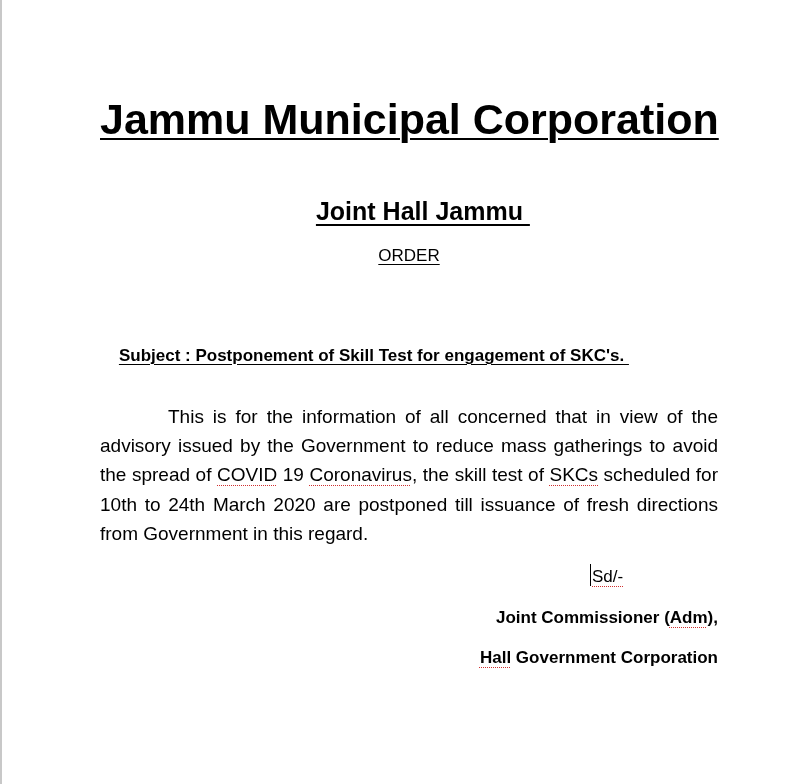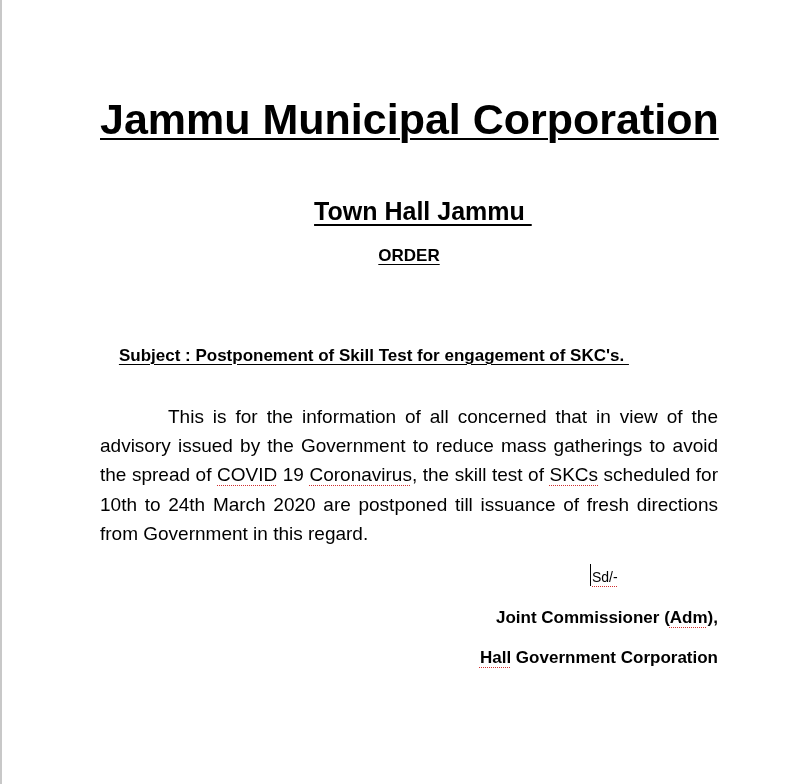--- a/index.html
+++ b/index.html
@@ -56,21 +56,21 @@
       line-height: 32px;
       white-space: pre;
     }
     .order {
       position: absolute;
       top: 245px;
       left: 0;
       width: 618px;
       text-align: center;
       font-size: 17px;
-      font-weight: bold;
+      font-weight: normal;
       line-height: 22px;
     }
     .order span { text-decoration-thickness: 1px; text-underline-offset: 3px; }
     .subject {
       position: absolute;
       top: 323px;
       left: 0;
       width: 618px;
       font-size: 17px;
       font-weight: bold;
@@ -97,21 +97,21 @@
       position: absolute;
       font-size: 17px;
       font-weight: bold;
       line-height: 22px;
       white-space: nowrap;
     }
     .sd {
       top: 564px;
       left: 490px;
       font-weight: normal;
-      font-size: 14px;
+      font-size: 17px;
     }
     .caret {
       display: inline-block;
       width: 1px;
       height: 22px;
       background: #000;
       vertical-align: -4px;
       margin-right: 1px;
     }
     .sig-role {
@@ -130,21 +130,21 @@
 
 <div class="page-edge"></div>
 
 <div class="doc">
 
   <div class="title">
     <span>Jammu Municipal Corporation </span>
   </div>
 
   <div class="subtitle">
-    <span>Town Hall Jammu </span>
+    <span>Joint Hall Jammu </span>
   </div>
 
   <div class="order">
     <span>ORDER</span>
   </div>
 
   <div class="subject">
     <span>Subject : Postponement of Skill Test for engagement of SKC's. </span>
   </div>
 

